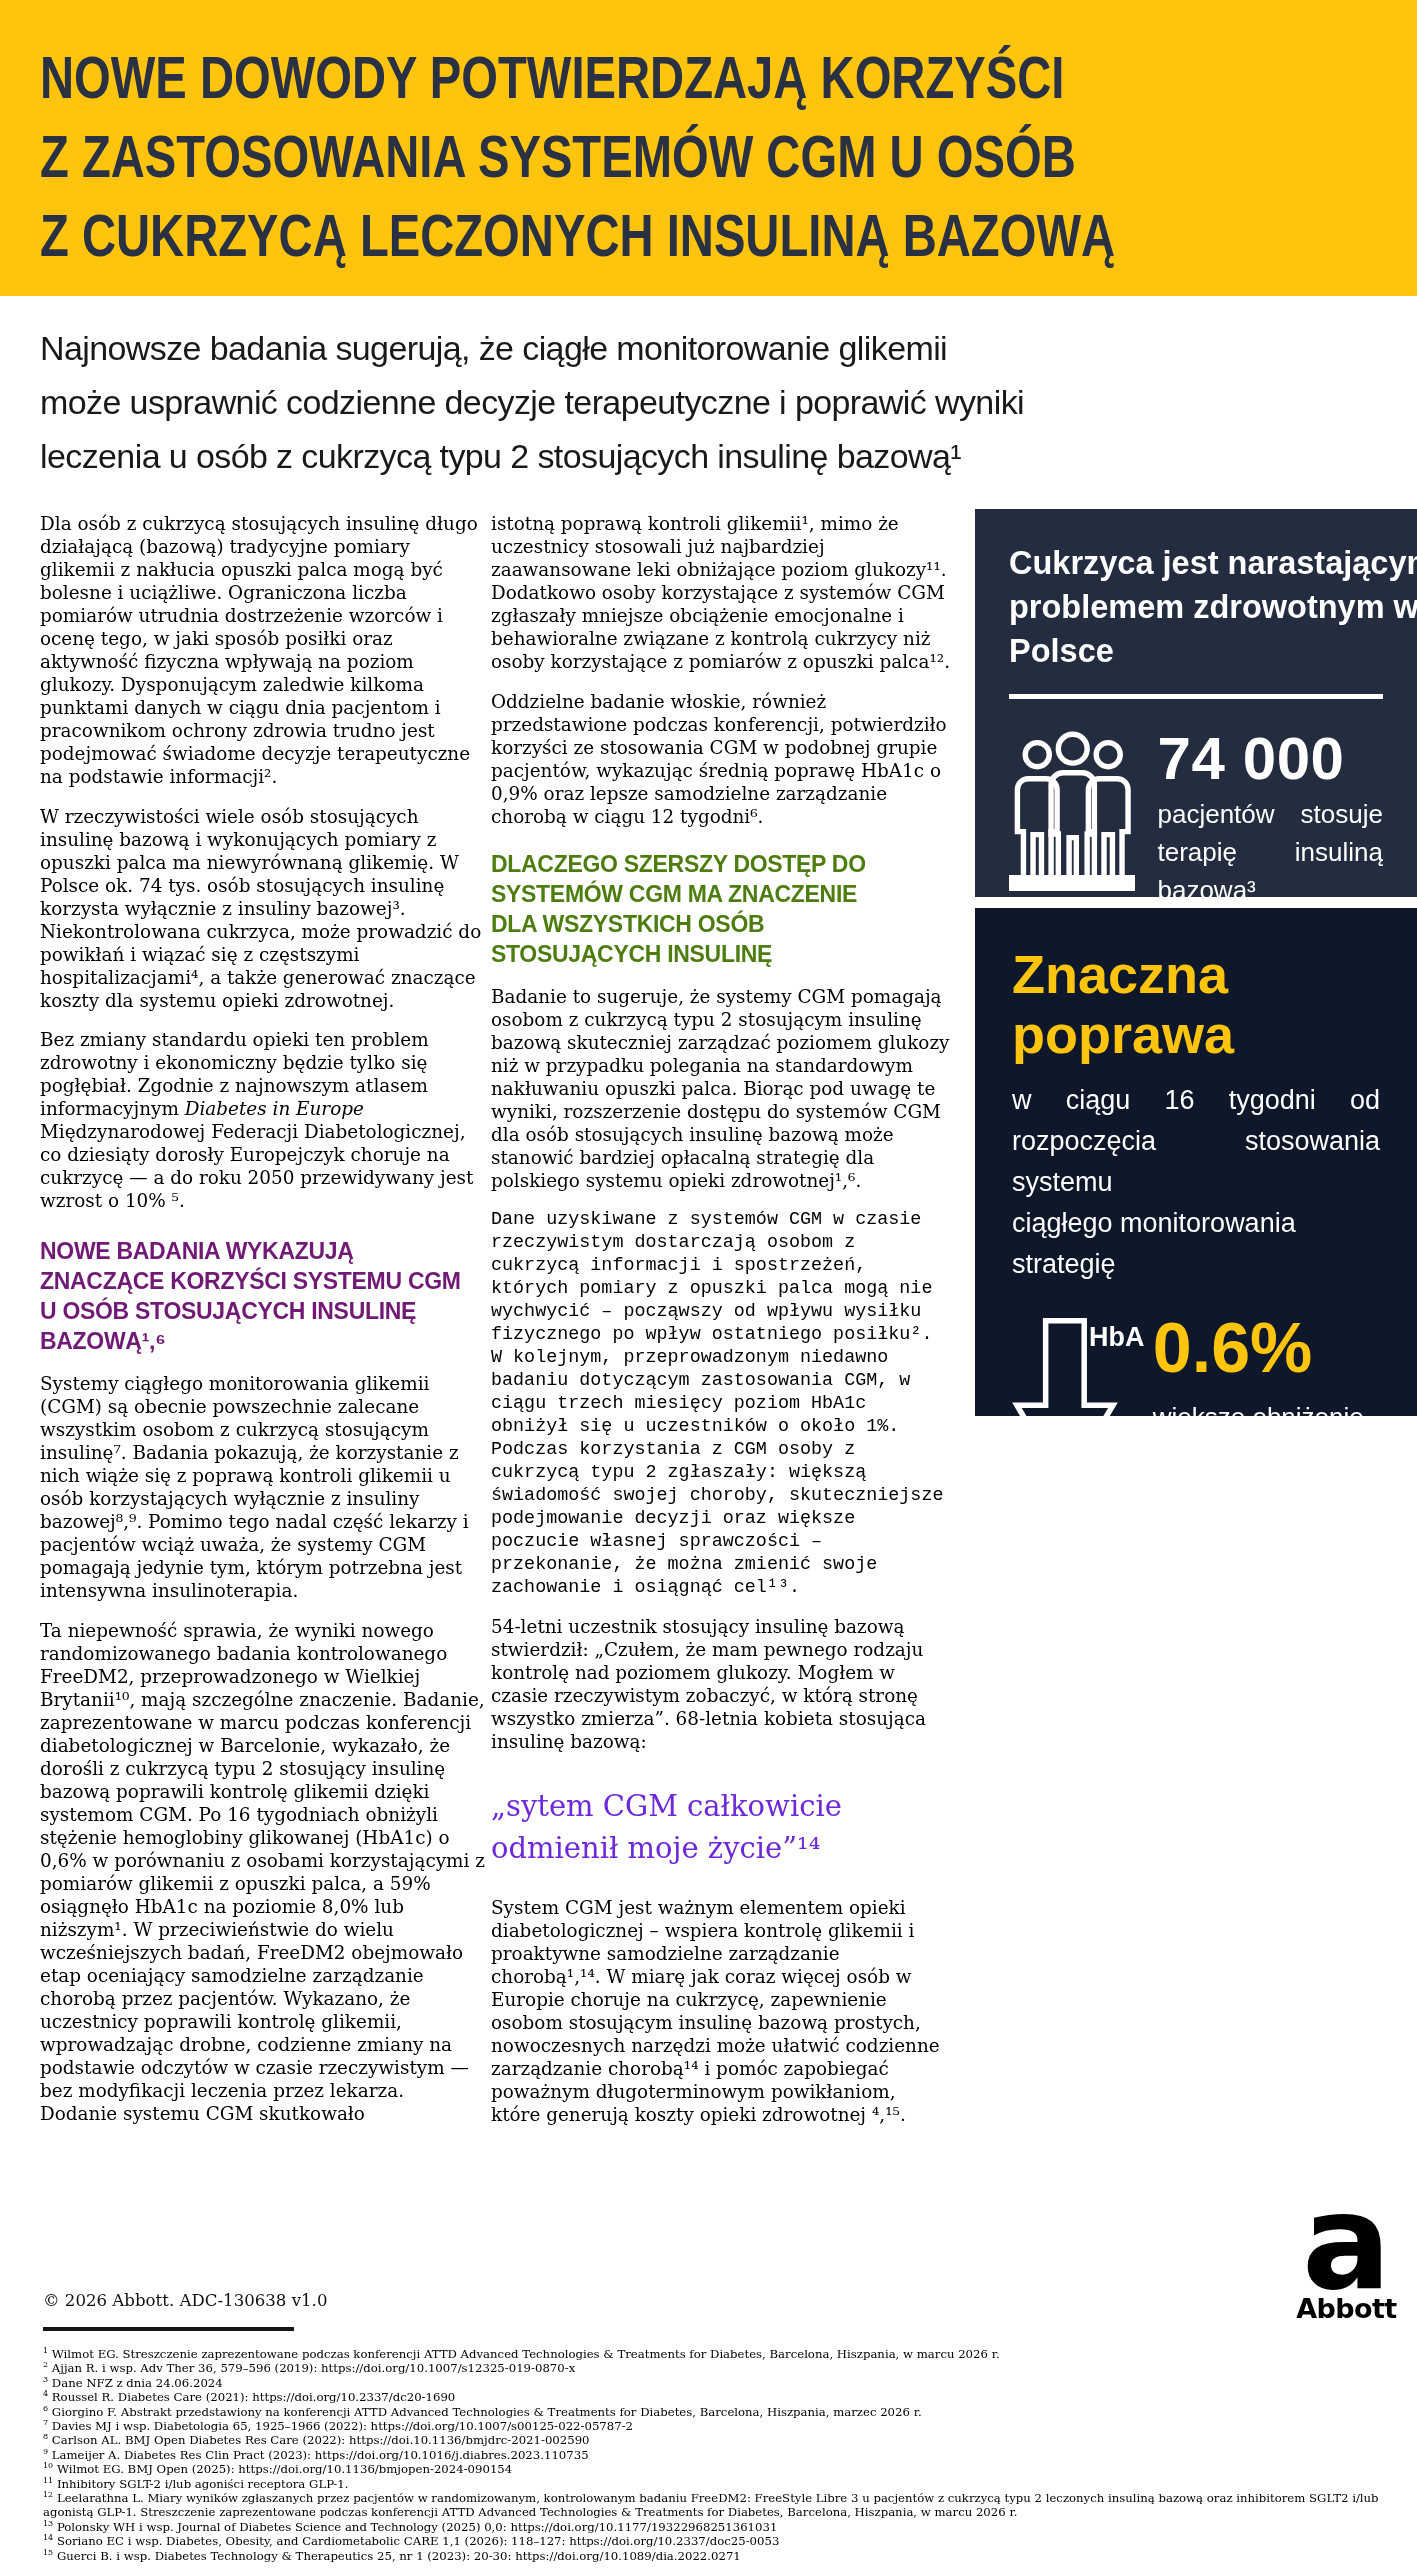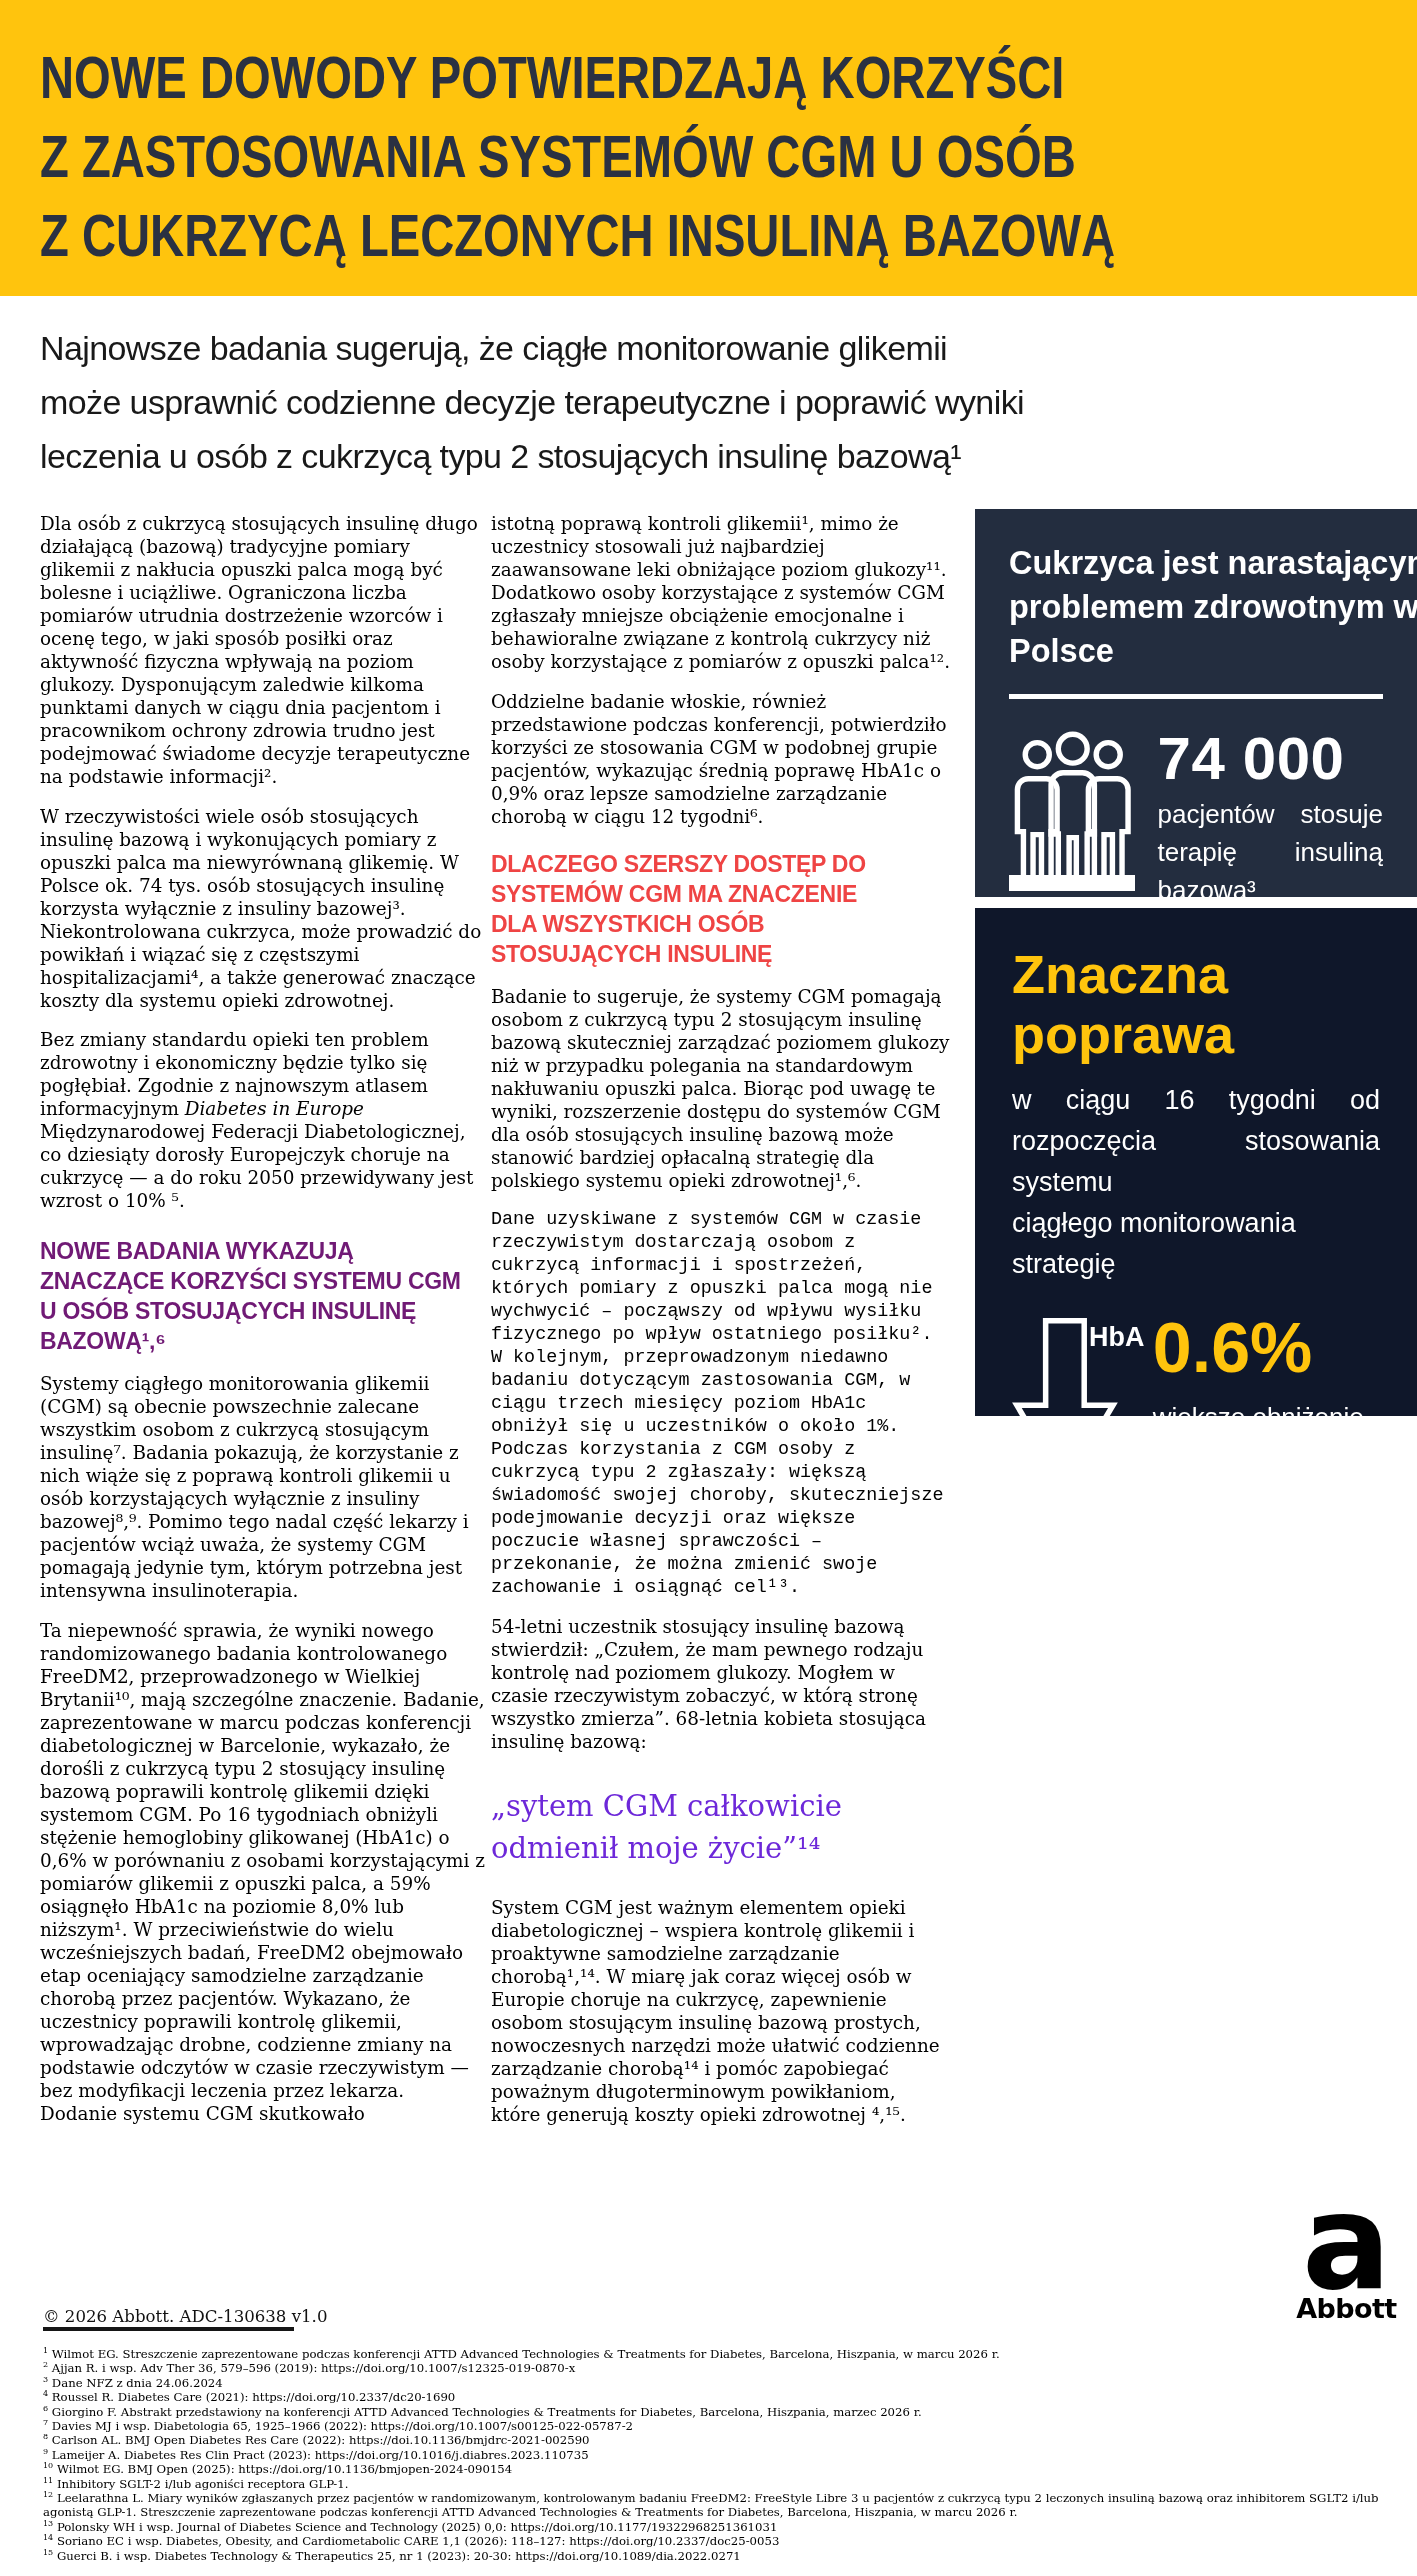--- a/index.html
+++ b/index.html
@@ -21,21 +21,21 @@
 
   
   .col{position:absolute;top:512px;width:445px;font-size:18.4px;line-height:23px;}
   .col-left{left:40px;}
   .col-mid{left:491px;width:459px;}
   .col p{margin:0 0 16.6px 0;}
   .col p.tight{margin-bottom:16px;font-family:Liberation Mono, monospace;}
   .sec-h{font-family:"Liberation Sans","DejaVu Sans",sans-serif;font-weight:700;
          font-size:23px;line-height:30px;margin:21px 0 16px 0;letter-spacing:-0.3px;}
   .sec-h.indigo{color:#701a75;margin-top:24px;}
-  .sec-h.deepblue{color:#ef4444;}
+  .sec-h.deepblue{color:#4d7c0f;}
   .italic{font-style:italic;}
   .pull-quote{font-size:29px;line-height:42px;color:#6d28d9;margin:32px 0 27px 0;}
   .pull-quote div{white-space:nowrap;}
   .box-navy{position:absolute;left:975px;top:509px;width:442px;height:388px;
             background:#232D3F;color:#fff;box-sizing:border-box;padding:32px 34px;}
   .navy-title div{font-family:"Liberation Sans","DejaVu Sans",sans-serif;font-weight:700;
                   font-size:32.5px;line-height:44px;white-space:nowrap;}
   .navy-rule{margin-top:21px;height:4.9px;background:#ffffff;width:100%;}
   .navy-row{display:flex;align-items:flex-start;margin-top:29px;}
   .navy-stats{margin-left:21px;width:230px;}
@@ -58,21 +58,21 @@
                color:#FFC40D;font-size:70px;line-height:72px;}
   .royal-desc{font-family:"Liberation Sans","DejaVu Sans",sans-serif;font-size:26px;
               line-height:38px;margin-top:13.5px;}
 
   
   .abbott-logo{position:absolute;left:1288px;top:2190px;width:117px;text-align:center;color:#000;}
   .abbott-a{font-family:"DejaVu Sans","Liberation Sans",sans-serif;font-weight:900;
             font-size:132px;line-height:104px;}
   .abbott-word{font-family:"DejaVu Sans","Liberation Sans",sans-serif;font-weight:700;
                font-size:27px;line-height:29px;letter-spacing:-0.6px;}
-  .copyright{position:absolute;left:43px;top:2291px;font-size:16.6px;color:#111;margin-top:16px;}
+  .copyright{position:absolute;left:43px;top:2291px;font-size:16.6px;color:#111;}
   .divider{position:absolute;left:43px;top:2327px;width:251px;height:3.7px;background:#161616;}
   .refs{position:absolute;left:43px;top:2347px;width:1349px;font-size:11.7px;line-height:14.4px;color:#000;}
   .refs .ref{margin:0;}
   .refs sup{font-size:8px;}
   sup{line-height:0;}
 </style>
 </head>
 <body>
 
 <div class="page">

